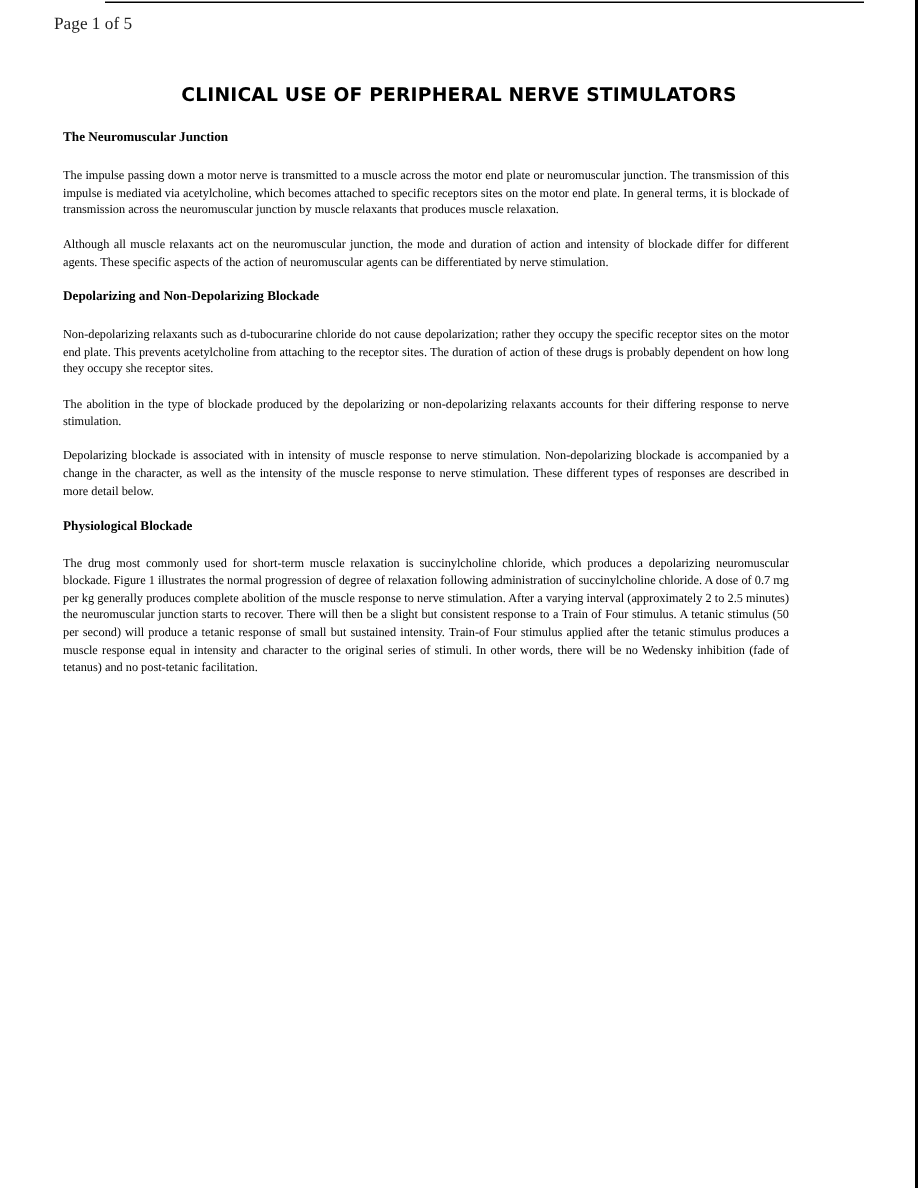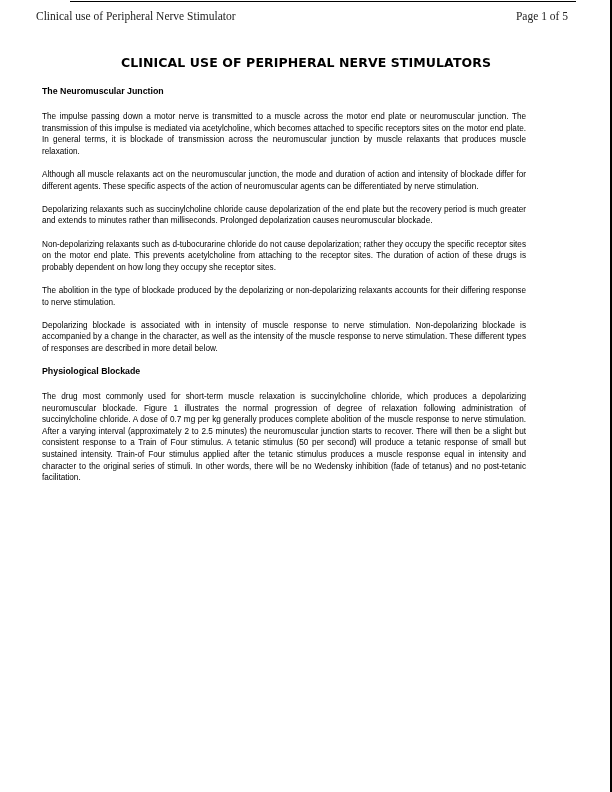--- a/index.html
+++ b/index.html
@@ -20,51 +20,50 @@
     display: flex; justify-content: space-between;
     font-family: "Liberation Serif", serif; font-size: 11.5px; color: #222;
   }
   .doc-title {
     position: absolute; left: 0; top: 55px; width: 612px; text-align: center;
     font-family: "DejaVu Sans", sans-serif; font-weight: bold; font-size: 12.5px;
     letter-spacing: 0.1px;
   }
   .content {
     position: absolute; left: 42px; top: 86px; width: 484px;
-    font-family: Liberation Sans, sans-serif; font-size: 8.2px; line-height: 11.6px;
+    font-family: Liberation Serif, serif; font-size: 8.2px; line-height: 11.6px;
   }
   .content h2 {
     font-size: 8.8px; font-weight: bold; margin: 0 0 14px 0; line-height: 11px;
   }
   .content p {
     margin: 0 0 11.6px 0; text-align: justify;
   }
   .section { margin-bottom: 0; }
 </style>
 </head>
 <body>
 
 <div class="top-rule"></div>
 <div class="right-edge"></div>
 
 <div class="running-header">
-  <span>Clinical use of Peripheral Nerve Stimulator</span>
   <span>Page 1 of 5</span>
 </div>
 
 <div class="doc-title">CLINICAL USE OF PERIPHERAL NERVE STIMULATORS</div>
 
 <div class="content">
   <div class="section">
     <h2>The Neuromuscular Junction</h2>
     <p>The impulse passing down a motor nerve is transmitted to a muscle across the motor end plate or neuromuscular junction. The transmission of this impulse is mediated via acetylcholine, which becomes attached to specific receptors sites on the motor end plate. In general terms, it is blockade of transmission across the neuromuscular junction by muscle relaxants that produces muscle relaxation.</p>
     <p>Although all muscle relaxants act on the neuromuscular junction, the mode and duration of action and intensity of blockade differ for different agents. These specific aspects of the action of neuromuscular agents can be differentiated by nerve stimulation.</p>
   </div>
   <div class="section">
-    <p>Depolarizing relaxants such as succinylcholine chloride cause depolarization of the end plate but the recovery period is much greater and extends to minutes rather than milliseconds. Prolonged depolarization causes neuromuscular blockade.</p>
+    <h2>Depolarizing and Non-Depolarizing Blockade</h2>
     <p>Non-depolarizing relaxants such as d-tubocurarine chloride do not cause depolarization; rather they occupy the specific receptor sites on the motor end plate. This prevents acetylcholine from attaching to the receptor sites. The duration of action of these drugs is probably dependent on how long they occupy she receptor sites.</p>
     <p>The abolition in the type of blockade produced by the depolarizing or non-depolarizing relaxants accounts for their differing response to nerve stimulation.</p>
   </div>
   <div class="section">
     <p>Depolarizing blockade is associated with in intensity of muscle response to nerve stimulation. Non-depolarizing blockade is accompanied by a change in the character, as well as the intensity of the muscle response to nerve stimulation. These different types of responses are described in more detail below.</p>
   </div>
   <div class="section">
     <h2>Physiological Blockade</h2>
     <p>The drug most commonly used for short-term muscle relaxation is succinylcholine chloride, which produces a depolarizing neuromuscular blockade. Figure 1 illustrates the normal progression of degree of relaxation following administration of succinylcholine chloride. A dose of 0.7 mg per kg generally produces complete abolition of the muscle response to nerve stimulation. After a varying interval (approximately 2 to 2.5 minutes) the neuromuscular junction starts to recover. There will then be a slight but consistent response to a Train of Four stimulus. A tetanic stimulus (50 per second) will produce a tetanic response of small but sustained intensity. Train-of Four stimulus applied after the tetanic stimulus produces a muscle response equal in intensity and character to the original series of stimuli. In other words, there will be no Wedensky inhibition (fade of tetanus) and no post-tetanic facilitation.</p>
   </div>

